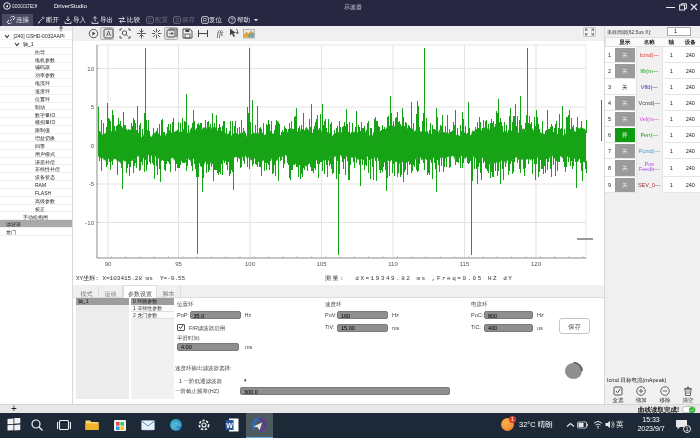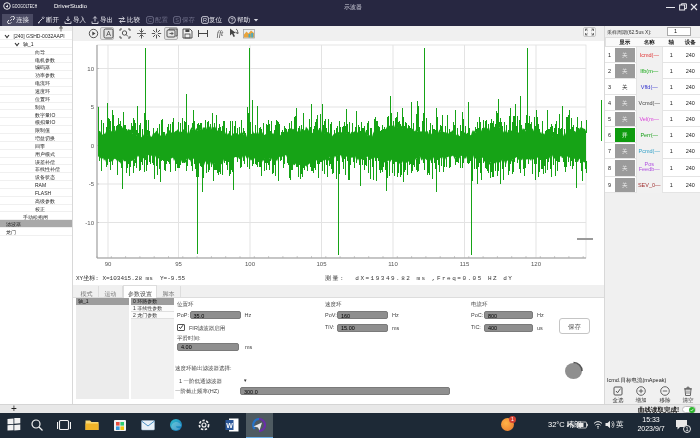--- a/index.html
+++ b/index.html
@@ -517,21 +517,21 @@
     </svg>
   <div class="abs" style="left:246px;top:0;width:27px;height:24px;background:#4e5a61;"></div>
   <div class="abs" style="left:246px;top:23.5px;width:27px;height:1.5px;background:#6ab0e8;"></div>
   <svg class="abs" style="left:252px;top:5px;" width="14" height="14" viewBox="0 0 14 14">
       <path d="M7 1 A6 6 0 0 0 2.8 11" stroke="#2472c8" stroke-width="2.2" fill="none"></path>
       <path d="M7 1 A6 6 0 0 1 7 13" stroke="#6a2fa8" stroke-width="2.2" fill="none"></path>
       <path d="M1.5 8.5 L10 4.5 L7.5 12.5 L6 9.5 Z" fill="#e8e8ec"></path>
     </svg>
   <div class="abs" style="left:501px;top:5px;width:13px;height:13px;border-radius:50%;background:radial-gradient(circle at 40% 40%, #ffb347, #e8762c);"></div>
   <div class="abs" style="left:509px;top:3px;width:7px;height:7px;border-radius:50%;background:#d23f31;font-size:5px;color:#fff;text-align:center;line-height:7px;">1</div>
-  <span class="abs" style="left:548px;top:7px;font-size:7.5px;color:#fff;">32°C 晴朗</span>
+  <span class="abs" style="left:519px;top:7px;font-size:7.5px;color:#fff;">32°C 晴朗</span>
   <svg class="abs" style="left:566px;top:9px;" width="9" height="6" viewBox="0 0 9 6">
       <path d="M1 4.5 L4.5 1.5 L8 4.5" stroke="#e8e8e8" stroke-width="1.1" fill="none"></path>
     </svg>
   <svg class="abs" style="left:577px;top:8px;" width="11" height="8" viewBox="0 0 11 8">
       <rect x="0.5" y="1" width="9" height="6" rx="1" fill="none" stroke="#e8e8e8" stroke-width="0.8"></rect>
       <rect x="1.5" y="2" width="5" height="4" fill="#e8e8e8"></rect>
       <rect x="9.8" y="2.8" width="1" height="2.4" fill="#e8e8e8"></rect>
     </svg>
   <svg class="abs" style="left:593px;top:7px;" width="10" height="9" viewBox="0 0 10 9">
       <path d="M1 3.5 C3.5 1 6.5 1 9 3.5 M2.5 5.2 C4 3.8 6 3.8 7.5 5.2 M4 6.8 C4.7 6.2 5.3 6.2 6 6.8" stroke="#e8e8e8" stroke-width="1" fill="none"></path>

